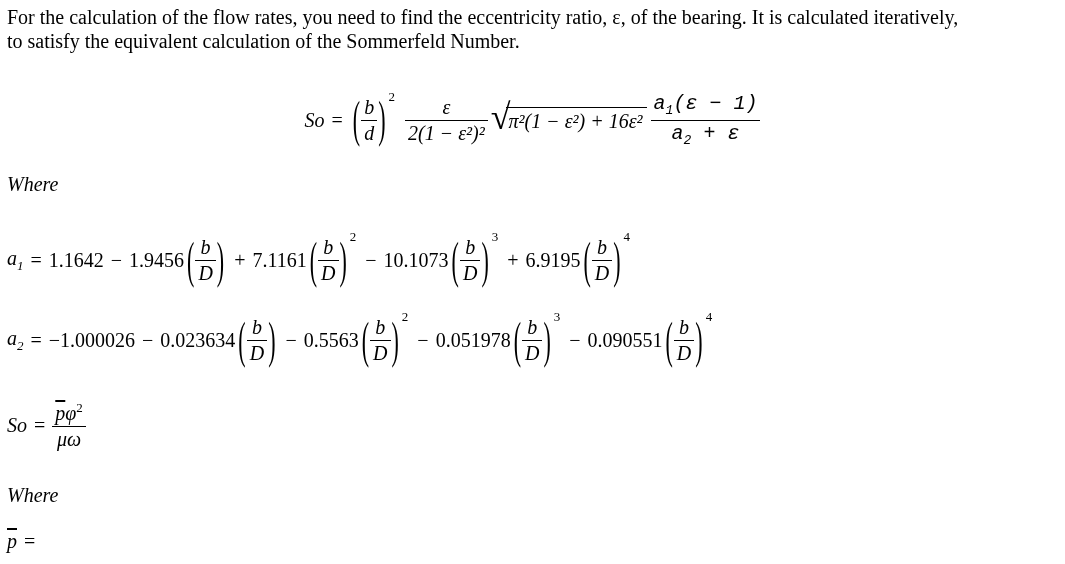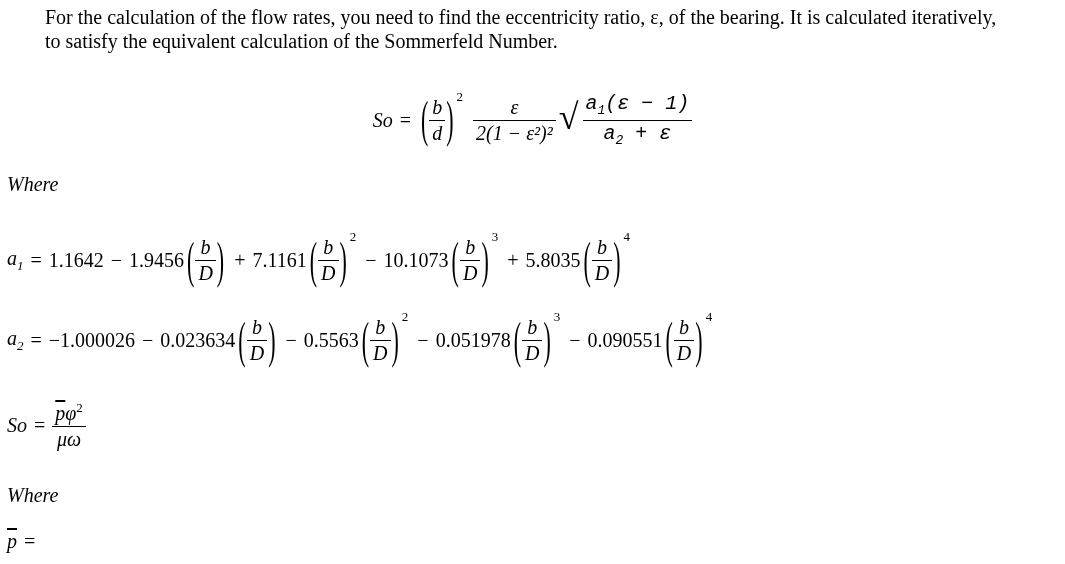--- a/index.html
+++ b/index.html
@@ -6,21 +6,21 @@
   html, body { margin: 0; padding: 0; }
   body {
     width: 1065px; height: 564px;
     background: #ffffff; color: #000000;
     font-family: "Liberation Serif", serif;
     overflow: hidden;
   }
   .doc { position: relative; width: 1065px; height: 564px; background:#fff; }
 
   .textline { font-size: 20px; line-height: 24px; white-space: nowrap; }
-  .intro { position: absolute; left: 7px; top: 5px; margin-left: 38px; }
+  .intro { position: absolute; left: 7px; top: 5px; }
 
   .label { position: absolute; left: 7px; font-size: 20px; line-height: 24px; font-style: italic; }
 
   .formula {
     position: absolute;
     display: flex; align-items: center;
     font-size: 20px; white-space: nowrap;
   }
   .center-row { left: 0; width: 100%; justify-content: center; }
   .left-row { left: 7px; }
@@ -73,20 +73,21 @@
       <span class="paren">)</span>
       <span class="pexp">2</span>
     </span>
     <span class="frac" style="margin-left:8px;">
       <span class="num v">ε</span>
       <span class="bar"></span>
       <span class="den v">2(1 − ε²)²</span>
     </span>
     <span class="sqrt">
       <span class="rad">√</span>
+      <span class="radicand v">π²(1 − ε²) + 16ε²</span>
     </span>
     <span class="frac" style="margin-left:4px;font-family:Liberation Mono, monospace;">
       <span class="num"><span class="v">a</span><sub class="s">1</sub><span class="v">(ε − 1)</span></span>
       <span class="bar"></span>
       <span class="den"><span class="v">a</span><sub class="s">2</sub><span class="v"> + ε</span></span>
     </span>
   </div>
 
   <div class="label" style="top: 172px;">Where</div>
 
@@ -123,21 +124,21 @@
       <span class="paren">(</span>
       <span class="frac">
         <span class="num v">b</span>
         <span class="bar"></span>
         <span class="den v">D</span>
       </span>
       <span class="paren">)</span>
       <span class="pexp">3</span>
     </span>
     <span class="op">+</span>
-    <span class="n">5.8035</span>
+    <span class="n">6.9195</span>
     <span class="pfrac">
       <span class="paren">(</span>
       <span class="frac">
         <span class="num v">b</span>
         <span class="bar"></span>
         <span class="den v">D</span>
       </span>
       <span class="paren">)</span>
       <span class="pexp">4</span>
     </span>

